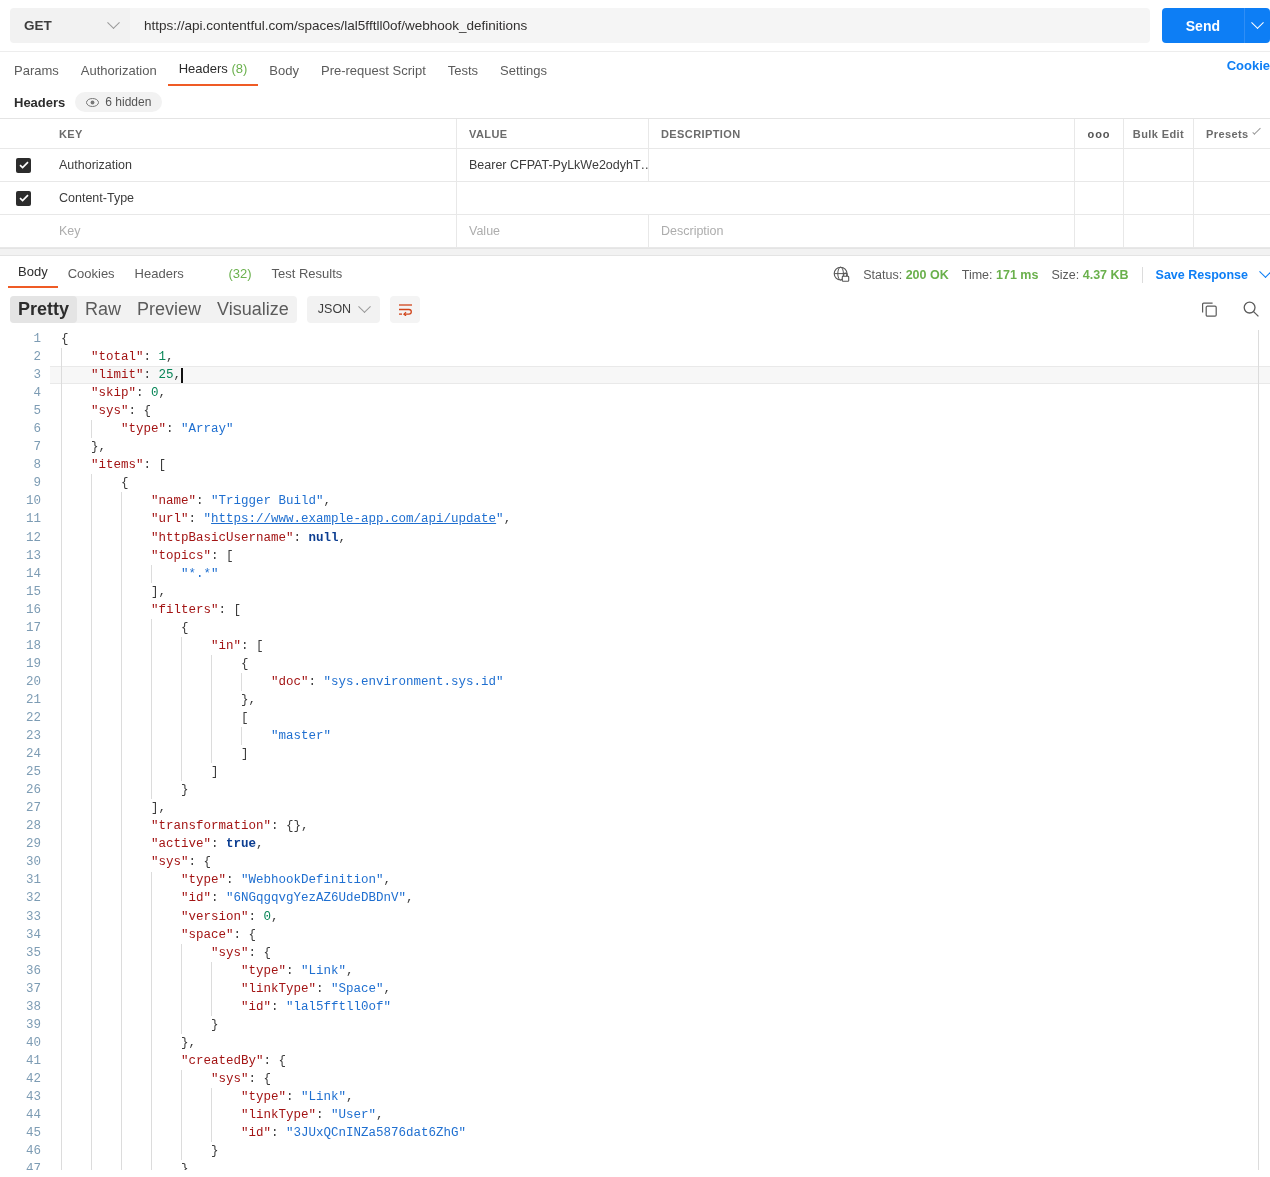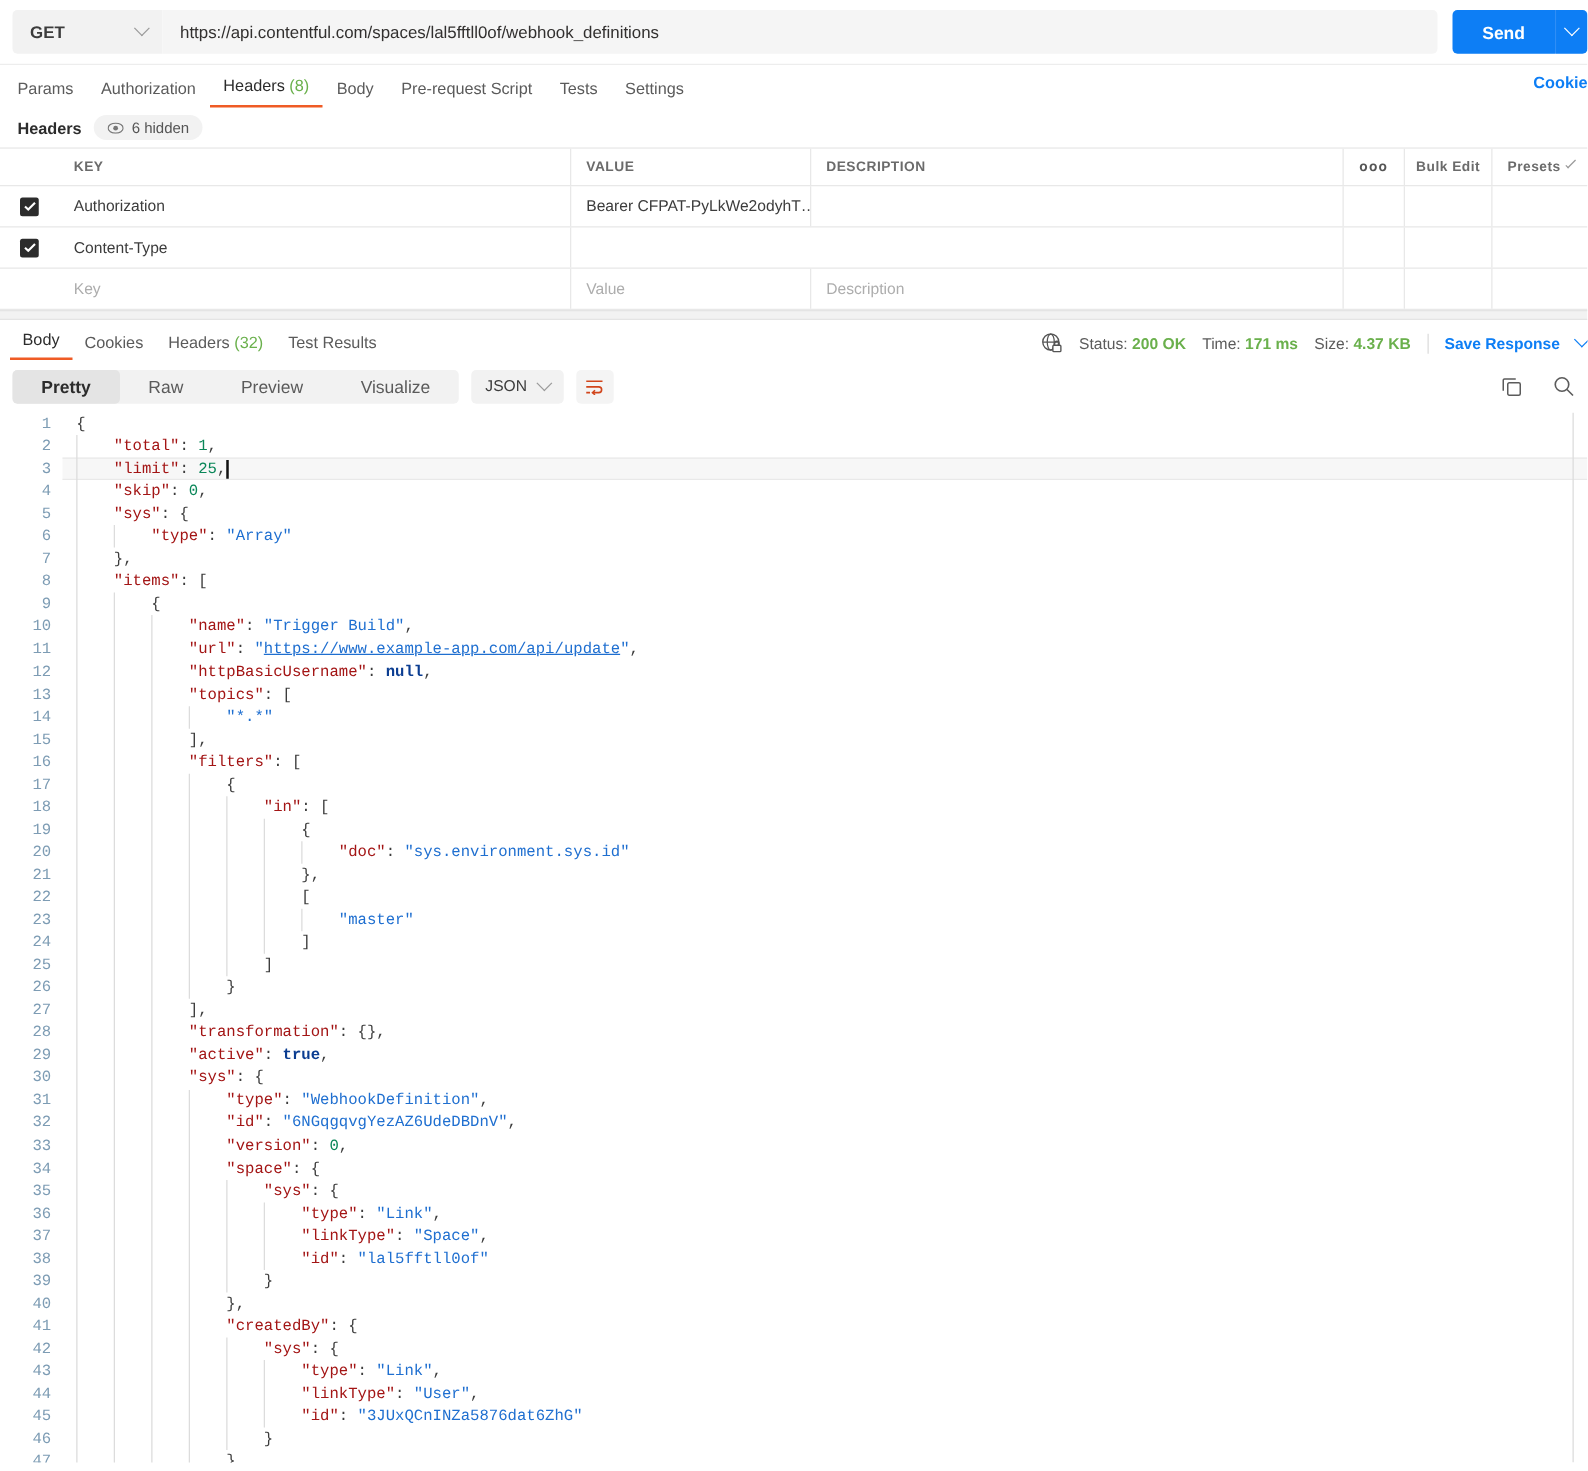--- a/index.html
+++ b/index.html
@@ -132,43 +132,43 @@
   .resp-tabs-row {
     display: flex; align-items: flex-end;
     height: 32px; padding-left: 8px;
     position: relative;
   }
   .resp-tab {
     font-size: 13px; color: #5b5b5b;
     padding: 0 10px 7px 10px; cursor: pointer; white-space: nowrap;
   }
   .resp-tab.active { color: #2c2c2c; border-bottom: 2px solid #ef5b25; }
-  .resp-tab .cnt { color: #6ab04c; }
+  .resp-tab .cnt { color: #6ab04c; margin-left: 41px; }
   .resp-meta {
     position: absolute; right: 0px; bottom: 5px;
     display: flex; align-items: center; gap: 13px;
     font-size: 12.5px; color: #5b5b5b; white-space: nowrap;
   }
   .resp-meta .val-ok { color: #6ab04c; font-weight: 600; }
   .resp-meta .sep-v { width: 1px; height: 16px; background: #dcdcdc; }
   .save-resp { color: #0d7ef5; font-weight: 600; cursor: pointer; }
 
   
   .body-toolbar {
     display: flex; align-items: center;
     height: 42px; padding: 0 12px 0 10px;
     position: relative;
   }
   .seg {
     display: flex; background: #f2f2f2; border-radius: 4px;
     height: 27px; align-items: stretch;
   }
   .seg-item {
-    display: flex; align-items: center; padding: 0 23px;
-    font-size: 14px; color: #5b5b5b; cursor: pointer; border-radius: 4px;
+    display: flex; align-items: center; padding: 0 8px;
+    font-size: 18px; color: #5b5b5b; cursor: pointer; border-radius: 4px;
   }
   .seg-item.active { background: #e4e4e4; color: #2c2c2c; font-weight: 600; }
   .fmt-select {
     display: flex; align-items: center; gap: 9px;
     background: #f2f2f2; border-radius: 4px;
     height: 27px; padding: 0 11px; margin-left: 10px;
     font-size: 12.5px; color: #3c3c3c; cursor: pointer;
   }
   .wrap-btn {
     width: 30px; height: 27px; margin-left: 10px;

